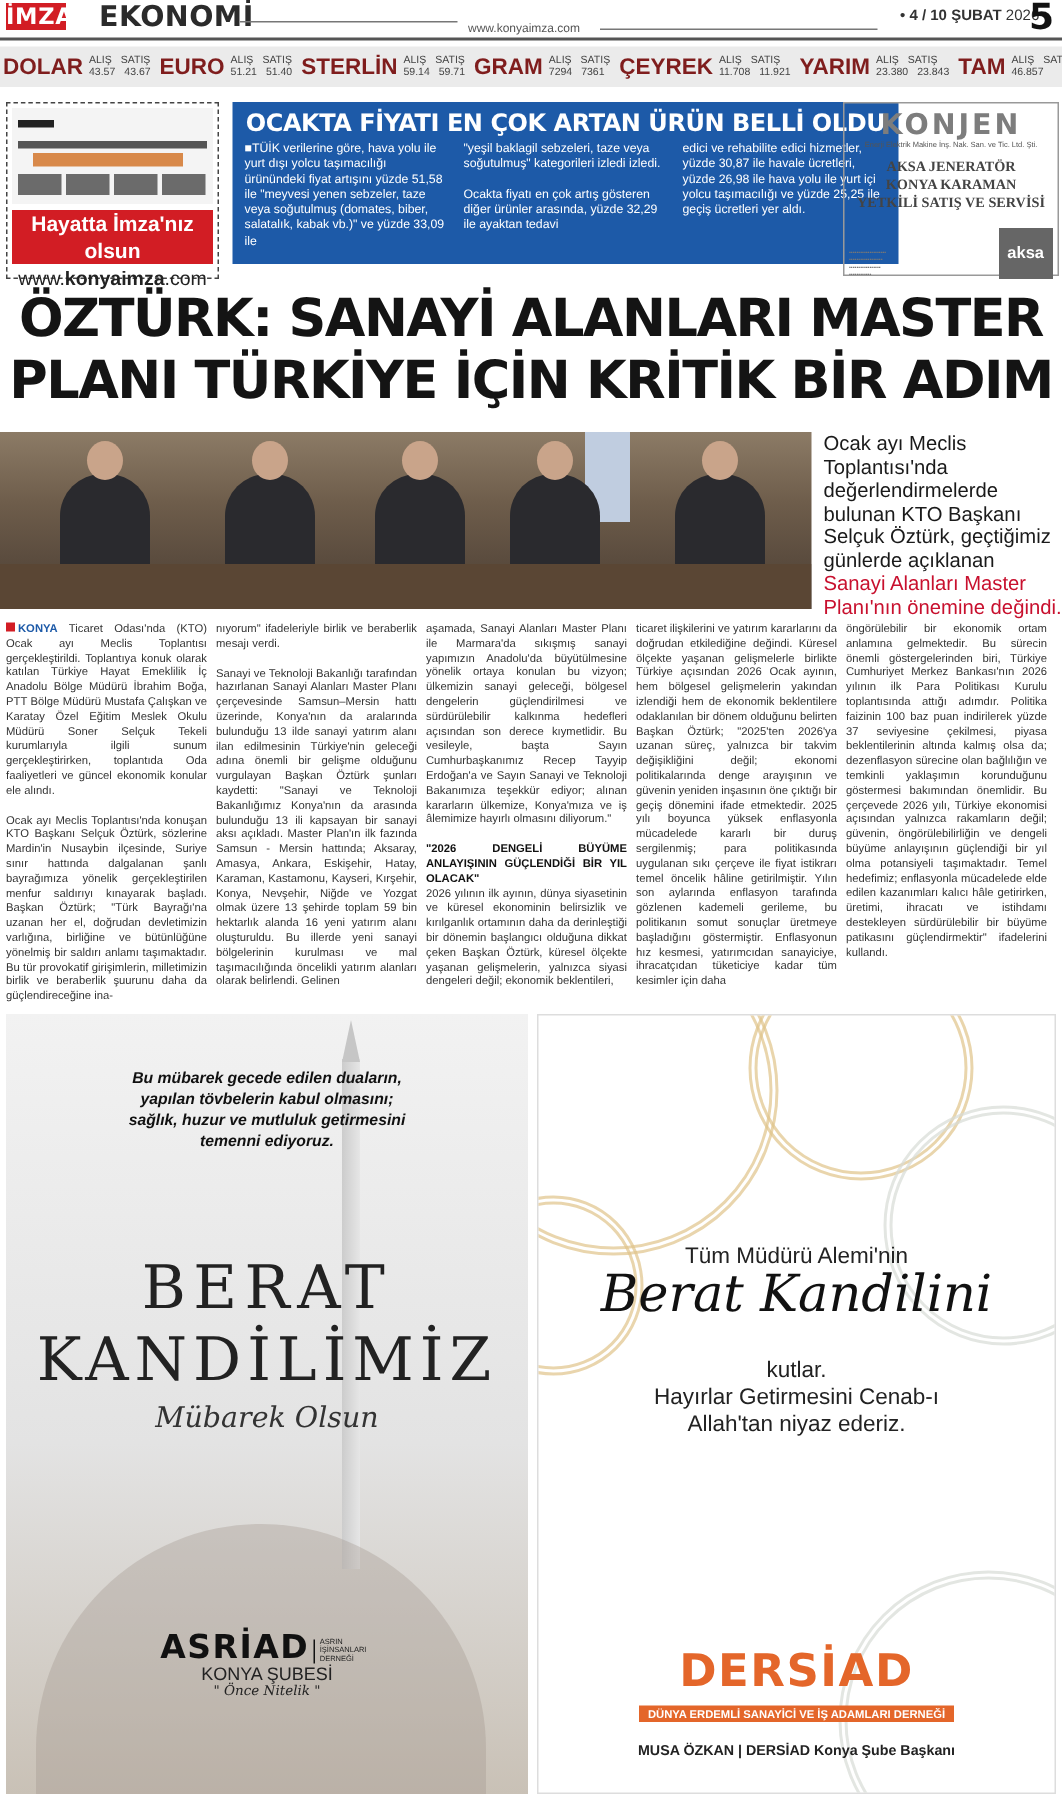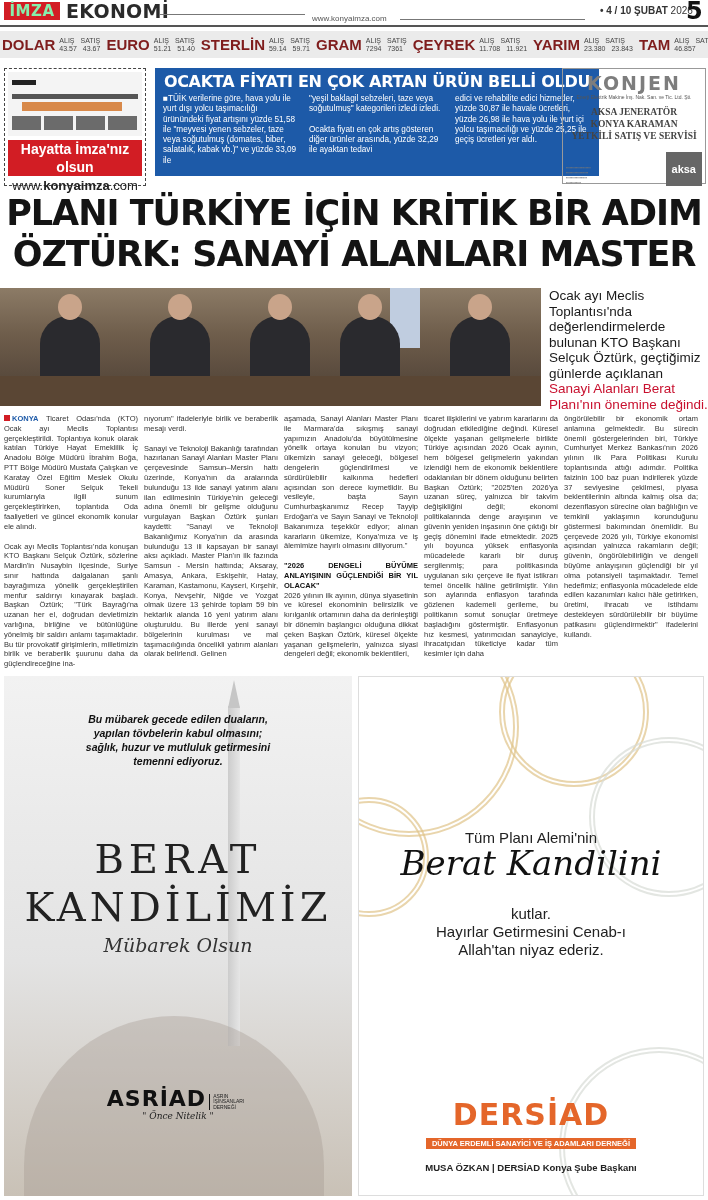--- a/index.html
+++ b/index.html
@@ -1,21 +1,21 @@
 <!DOCTYPE html>
 <html><head>
 <meta charset="utf-8">
 <style>
   *{box-sizing:border-box;margin:0;padding:0;}
   html,body{width:708px;height:1200px;overflow:hidden;background:#fff;}
   body{font-family:"Liberation Sans",sans-serif;color:#222;position:relative;}
 
   
   .masthead{position:absolute;left:0;top:0;width:708px;height:28px;}
-  .mh-logo{position:absolute;left:4px;top:2px;width:56px;height:18px;background:#d21d24;color:#86efac;font-weight:700;font-size:15px;line-height:18px;text-align:center;letter-spacing:0.5px;font-family:"DejaVu Sans",sans-serif;}
+  .mh-logo{position:absolute;left:4px;top:2px;width:40px;height:18px;background:#d21d24;color:#ffffff;font-weight:700;font-size:15px;line-height:18px;text-align:center;letter-spacing:0.5px;font-family:"DejaVu Sans",sans-serif;}
   .mh-section{position:absolute;left:66px;top:0px;font-weight:700;font-size:19px;color:#2b2b2b;letter-spacing:0.3px;font-family:"DejaVu Sans",sans-serif;}
   .mh-rule{position:absolute;left:160px;top:14px;width:145px;border-top:1px solid #777;}
   .mh-url{position:absolute;left:312px;top:14px;font-size:8px;color:#555;}
   .mh-rule2{position:absolute;left:400px;top:19px;width:185px;border-top:1px solid #777;}
   .mh-date{position:absolute;left:600px;top:5px;font-size:10px;color:#333;}
   .mh-date b{font-weight:700;}
   .mh-page{position:absolute;left:686px;top:-3px;font-weight:700;font-size:24px;color:#111;font-family:"DejaVu Sans",sans-serif;}
   .mh-bottom{position:absolute;left:0;top:25px;width:708px;border-top:2px solid #555;}
 
   
@@ -249,36 +249,36 @@
     <div>KONYA KARAMAN</div>
     <div>YETKİLİ SATIŞ VE SERVİSİ</div>
   </div>
   <div class="kj-foot">
     <div class="kj-addr">▪▪▪▪▪▪▪▪▪▪▪▪▪▪▪▪▪▪▪▪<br>▪▪▪▪▪▪▪▪▪▪▪▪▪▪▪▪▪▪<br>▪▪▪▪▪▪▪▪▪▪▪▪▪▪▪▪▪<br>▪▪▪▪▪▪▪▪▪▪▪▪</div>
     <div class="kj-aksa">aksa</div>
   </div>
 </div>
 
 <div class="headline">
+  <div>ÖZTÜRK: SANAYİ ALANLARI MASTER</div>
   <div>PLANI TÜRKİYE İÇİN KRİTİK BİR ADIM</div>
-  <div>ÖZTÜRK: SANAYİ ALANLARI MASTER</div>
 </div>
 
 <div class="photo">
   <div class="flag"></div>
   <div class="person" style="left:40px;"></div>
   <div class="person" style="left:150px;"></div>
   <div class="person" style="left:250px;"></div>
   <div class="person" style="left:340px;"></div>
   <div class="person" style="left:450px;"></div>
   <div class="table"></div>
 </div>
 
 <div class="lead">
-  <span>Ocak ayı Meclis Toplantısı'nda değerlendirmelerde bulunan KTO Başkanı Selçuk Öztürk, geçtiğimiz günlerde açıklanan </span><span class="red">Sanayi Alanları Berat Planı'nın önemine değindi.</span>
+  <span>Ocak ayı Meclis Toplantısı'nda değerlendirmelerde bulunan KTO Başkanı Selçuk Öztürk, geçtiğimiz günlerde açıklanan </span><span class="red">Sanayi Alanları Master Planı'nın önemine değindi.</span>
 </div>
 
 <div class="body-cols">
   <div class="col">
     <p><span class="konya-tag">KONYA</span> <span>Ticaret Odası'nda (KTO) Ocak ayı Meclis Toplantısı gerçekleştirildi. Toplantıya konuk olarak katılan Türkiye Hayat Emeklilik İç Anadolu Bölge Müdürü İbrahim Boğa, PTT Bölge Müdürü Mustafa Çalışkan ve Karatay Özel Eğitim Meslek Okulu Müdürü Soner Selçuk Tekeli kurumlarıyla ilgili sunum gerçekleştirirken, toplantıda Oda faaliyetleri ve güncel ekonomik konular ele alındı.</span></p>
     <p>Ocak ayı Meclis Toplantısı'nda konuşan KTO Başkanı Selçuk Öztürk, sözlerine Mardin'in Nusaybin ilçesinde, Suriye sınır hattında dalgalanan şanlı bayrağımıza yönelik gerçekleştirilen menfur saldırıyı kınayarak başladı. Başkan Öztürk; "Türk Bayrağı'na uzanan her el, doğrudan devletimizin varlığına, birliğine ve bütünlüğüne yönelmiş bir saldırı anlamı taşımaktadır. Bu tür provokatif girişimlerin, milletimizin birlik ve beraberlik şuurunu daha da güçlendireceğine ina-</p>
   </div>
   <div class="col">
     <p>nıyorum" ifadeleriyle birlik ve beraberlik mesajı verdi.</p>
     <p>Sanayi ve Teknoloji Bakanlığı tarafından hazırlanan Sanayi Alanları Master Planı çerçevesinde Samsun–Mersin hattı üzerinde, Konya'nın da aralarında bulunduğu 13 ilde sanayi yatırım alanı ilan edilmesinin Türkiye'nin geleceği adına önemli bir gelişme olduğunu vurgulayan Başkan Öztürk şunları kaydetti: "Sanayi ve Teknoloji Bakanlığımız Konya'nın da arasında bulunduğu 13 ili kapsayan bir sanayi aksı açıkladı. Master Plan'ın ilk fazında Samsun - Mersin hattında; Aksaray, Amasya, Ankara, Eskişehir, Hatay, Karaman, Kastamonu, Kayseri, Kırşehir, Konya, Nevşehir, Niğde ve Yozgat olmak üzere 13 şehirde toplam 59 bin hektarlık alanda 16 yeni yatırım alanı oluşturuldu. Bu illerde yeni sanayi bölgelerinin kurulması ve mal taşımacılığında öncelikli yatırım alanları olarak belirlendi. Gelinen</p>
@@ -298,31 +298,32 @@
 
 <div class="ad-left">
   <div class="minaret"></div>
   <div class="dome"></div>
   <div class="msg" style="padding:0 76px;font-style:italic;">Bu mübarek gecede edilen duaların, yapılan tövbelerin kabul olmasını; sağlık, huzur ve mutluluk getirmesini temenni ediyoruz.</div>
   <div class="berat">BERAT</div>
   <div class="kandil">KANDİLİMİZ</div>
   <div class="mubarek">Mübarek Olsun</div>
   <div class="asriad">
     <div><span class="logo">ASRİAD</span><span class="side" style="width:40px;">ASRIN İŞİNSANLARI DERNEĞİ</span></div>
+    <div class="branch">KONYA ŞUBESİ</div>
     <div class="motto">" Önce Nitelik "</div>
   </div>
 </div>
 
 <div class="ad-right">
   <div class="ornament" style="left:-60px;top:-60px;width:220px;height:220px;"></div>
   <div class="ornament" style="left:140px;top:-40px;width:150px;height:150px;"></div>
   <div class="ornament g" style="left:230px;top:60px;width:160px;height:160px;"></div>
   <div class="ornament" style="left:-50px;top:120px;width:120px;height:120px;"></div>
   <div class="ornament g" style="left:200px;top:370px;width:200px;height:200px;"></div>
-  <div class="t1">Tüm Planı Alemi'nin</div>
+  <div class="t1">Tüm Müdürü Alemi'nin</div>
   <div class="t2">Berat Kandilini</div>
   <div class="t3">
     <div>kutlar.</div>
     <div>Hayırlar Getirmesini Cenab-ı</div>
     <div>Allah'tan niyaz ederiz.</div>
   </div>
   <div class="dersiad">
     <div class="logo">DERSİAD</div>
     <div class="band">DÜNYA ERDEMLİ SANAYİCİ VE İŞ ADAMLARI DERNEĞİ</div>
     <div class="sign">MUSA ÖZKAN | DERSİAD Konya Şube Başkanı</div>

